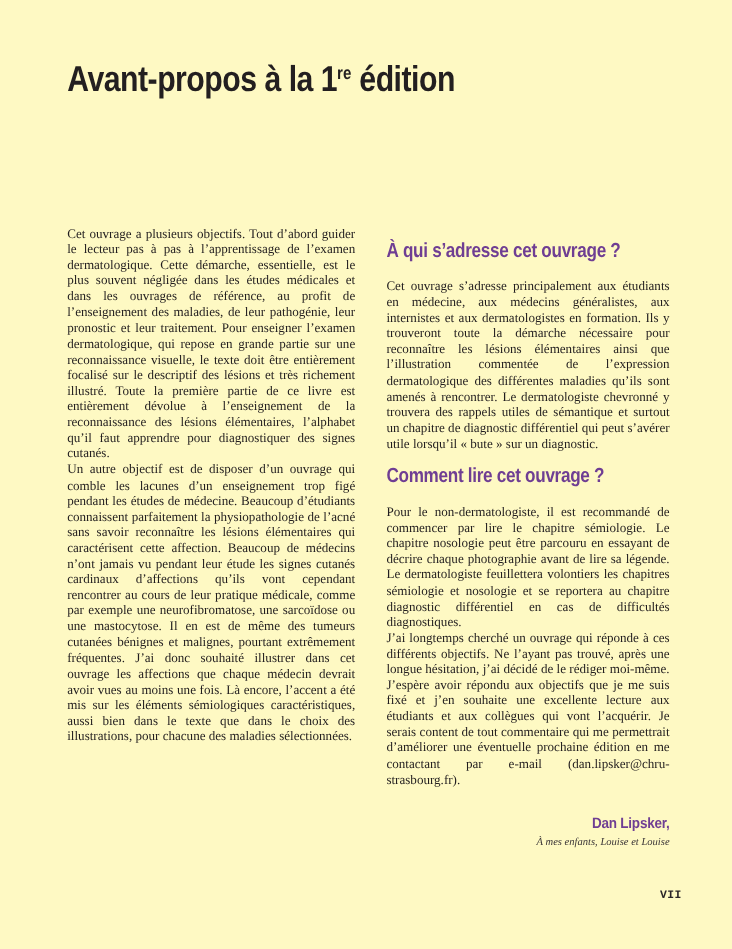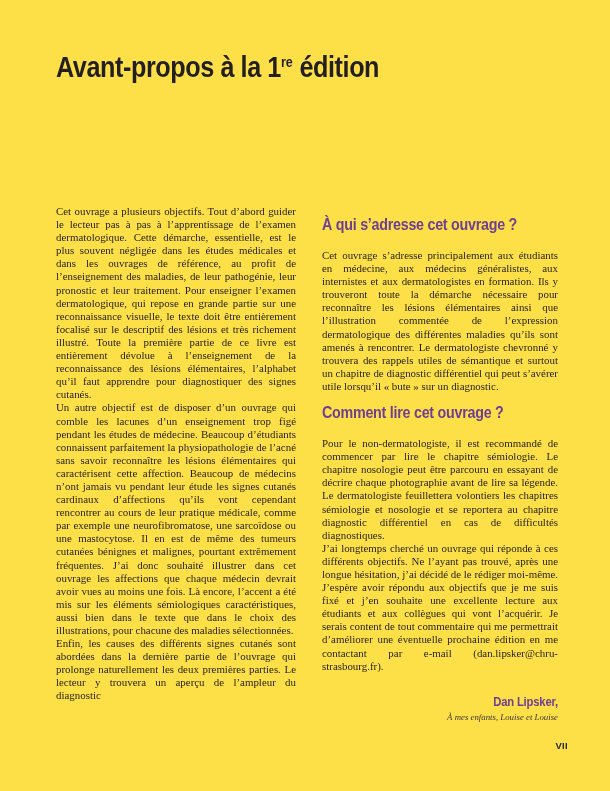--- a/index.html
+++ b/index.html
@@ -3,37 +3,37 @@
 <meta charset="utf-8">
 <style>
   html, body { margin:0; padding:0; }
   body {
     width:610px; height:791px;
     background:#ffffff;
     position:relative;
     font-family:"Liberation Serif", serif;
     overflow:hidden;
   }
-  .page { position:absolute; inset:0; background:#fde047; }
+  .page { position:absolute; inset:0; background:#fef9c3; }
 
   .title {
     position:absolute; left:56px; top:52px; margin:0;
     font-family:"Liberation Sans", sans-serif;
     font-weight:bold; font-size:30px; line-height:30px;
     color:#231f20; white-space:nowrap;
     letter-spacing:-0.5px;
     transform:scaleX(0.84); transform-origin:left top;
   }
   .title .sup {
     font-size:15px; letter-spacing:0;
     position:relative; top:-10px;
   }
 
   .col {
-    position:absolute; top:205px;
+    position:absolute; top:189px;
     font-size:10.9px; line-height:13.1px;
     text-align:justify; color:#211d1e;
   }
   .col p { margin:0; }
   .col-left  { left:56px;  width:240px; }
   .col-right { left:322px; width:236px; }
 
   .section-heading {
     font-family:"Liberation Sans", sans-serif;
     font-weight:bold; font-size:17px; line-height:20px;
@@ -51,36 +51,35 @@
   }
   .dedication {
     margin-top:3px; text-align:right;
     font-style:italic; font-size:8.8px; line-height:10px;
     color:#3a3536;
   }
 
   .page-number {
     position:absolute; top:740px; left:0; width:568px;
     text-align:right;
-    font-family:Liberation Sans, sans-serif;
+    font-family:Liberation Mono, monospace;
     font-weight:bold; font-size:9.5px; line-height:11px;
     color:#2b2627; letter-spacing:0.3px;
   }
 </style>
 </head>
 <body>
 
 <div class="page">
 
   <h1 class="title"><span>Avant-propos à la 1</span><span class="sup">re</span><span> édition</span></h1>
 
   <div class="col col-left">
     <p>Cet ouvrage a plusieurs objectifs. Tout d’abord guider le lecteur pas à pas à l’apprentissage de l’examen dermatologique. Cette démarche, essentielle, est le plus souvent négligée dans les études médicales et dans les ouvrages de référence, au profit de l’enseignement des maladies, de leur pathogénie, leur pronostic et leur traitement. Pour enseigner l’examen dermatologique, qui repose en grande partie sur une reconnaissance visuelle, le texte doit être entièrement focalisé sur le descriptif des lésions et très richement illustré. Toute la première partie de ce livre est entièrement dévolue à l’enseignement de la reconnaissance des lésions élémentaires, l’alphabet qu’il faut apprendre pour diagnostiquer des signes cutanés.</p>
     <p>Un autre objectif est de disposer d’un ouvrage qui comble les lacunes d’un enseignement trop figé pendant les études de médecine. Beaucoup d’étudiants connaissent parfaitement la physiopathologie de l’acné sans savoir reconnaître les lésions élémentaires qui caractérisent cette affection. Beaucoup de médecins n’ont jamais vu pendant leur étude les signes cutanés cardinaux d’affections qu’ils vont cependant rencontrer au cours de leur pratique médicale, comme par exemple une neurofibromatose, une sarcoïdose ou une mastocytose. Il en est de même des tumeurs cutanées bénignes et malignes, pourtant extrêmement fréquentes. J’ai donc souhaité illustrer dans cet ouvrage les affections que chaque médecin devrait avoir vues au moins une fois. Là encore, l’accent a été mis sur les éléments sémiologiques caractéristiques, aussi bien dans le texte que dans le choix des illustrations, pour chacune des maladies sélectionnées.</p>
-    <p>Enfin, les causes des différents signes cutanés sont abordées dans la dernière partie de l’ouvrage qui prolonge naturellement les deux premières parties. Le lecteur y trouvera un aperçu de l’ampleur du diagnostic</p>
   </div>
 
   <div class="col col-right">
 
     <h2 class="section-heading">À qui s’adresse cet ouvrage ?</h2>
     <p>Cet ouvrage s’adresse principalement aux étudiants en médecine, aux médecins généralistes, aux internistes et aux dermatologistes en formation. Ils y trouveront toute la démarche nécessaire pour reconnaître les lésions élémentaires ainsi que l’illustration commentée de l’expression dermatologique des différentes maladies qu’ils sont amenés à rencontrer. Le dermatologiste chevronné y trouvera des rappels utiles de sémantique et surtout un chapitre de diagnostic différentiel qui peut s’avérer utile lorsqu’il « bute » sur un diagnostic.</p>
 
     <h2 class="section-heading">Comment lire cet ouvrage ?</h2>
     <p>Pour le non-dermatologiste, il est recommandé de commencer par lire le chapitre sémiologie. Le chapitre nosologie peut être parcouru en essayant de décrire chaque photographie avant de lire sa légende. Le dermatologiste feuillettera volontiers les chapitres sémiologie et nosologie et se reportera au chapitre diagnostic différentiel en cas de difficultés diagnostiques.</p>
     <p>J’ai longtemps cherché un ouvrage qui réponde à ces différents objectifs. Ne l’ayant pas trouvé, après une longue hésitation, j’ai décidé de le rédiger moi-même. J’espère avoir répondu aux objectifs que je me suis fixé et j’en souhaite une excellente lecture aux étudiants et aux collègues qui vont l’acquérir. Je serais content de tout commentaire qui me permettrait d’améliorer une éventuelle prochaine édition en me contactant par e-mail (dan.lipsker@chru-strasbourg.fr).</p>

